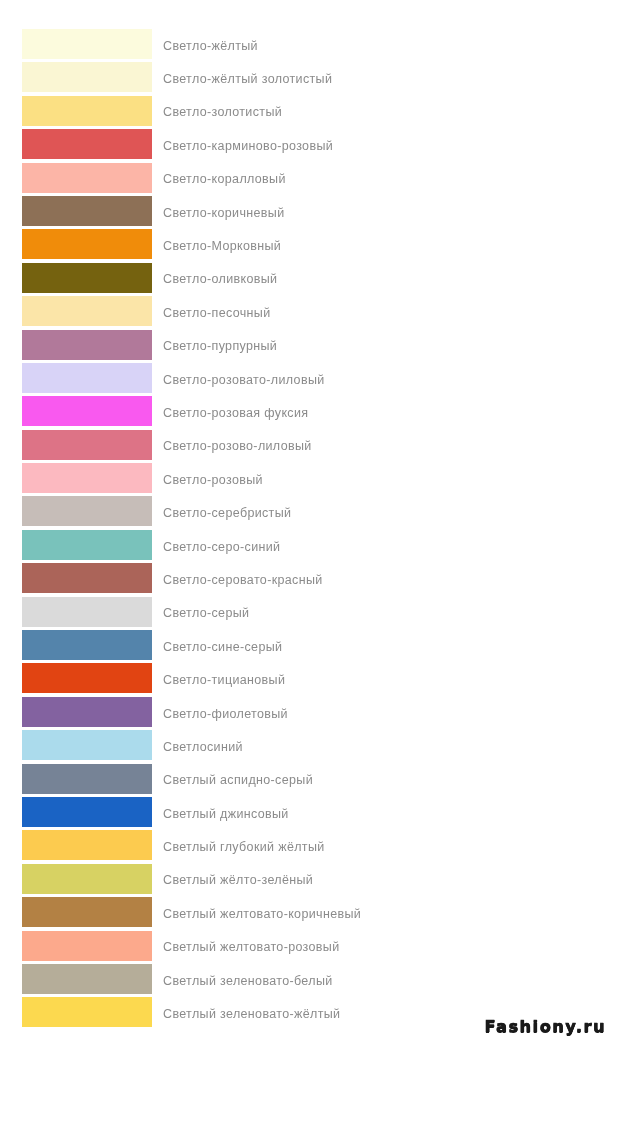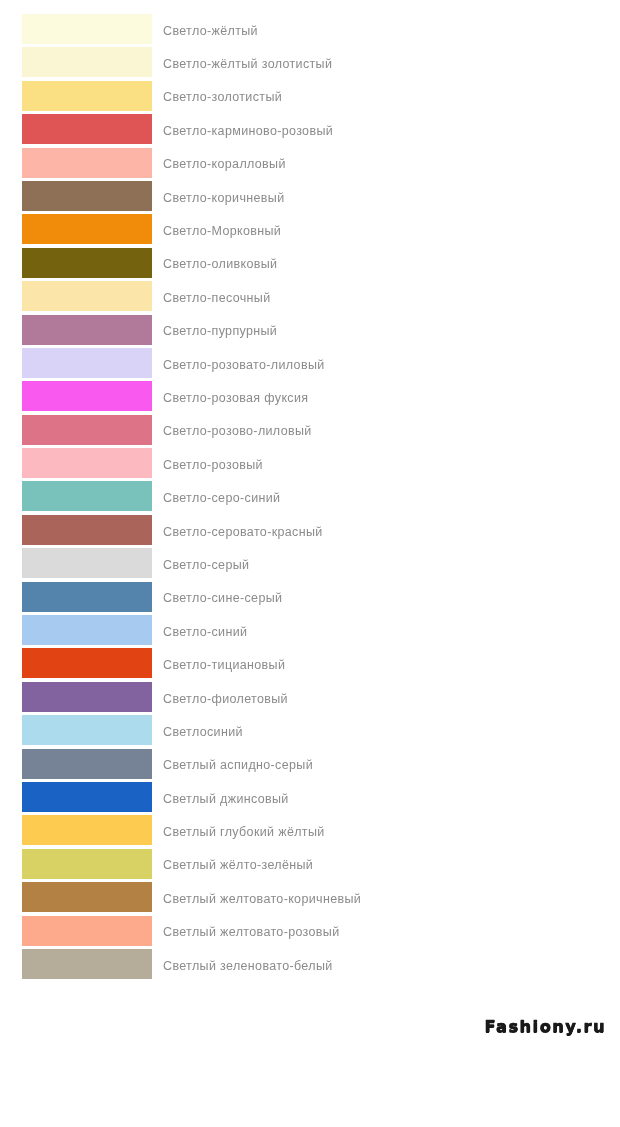--- a/index.html
+++ b/index.html
@@ -13,21 +13,21 @@
     height: 1127px;
     position: relative;
     overflow: hidden;
     font-family: "Liberation Sans", "DejaVu Sans", sans-serif;
   }
   #palette-chart {
     position: relative;
     width: 620px;
     height: 1054px;
     background: #ffffff;
-    padding-top: 14px;
+    padding-top: 29px;
     box-sizing: border-box;
   }
   .swatch-row {
     position: relative;
     height: 33.4px;
     display: flex;
     align-items: center;
   }
   .swatch-chip {
     position: absolute;
@@ -117,38 +117,38 @@
       </div>
       <div class="swatch-row">
         <div class="swatch-chip" style="background: rgb(221, 115, 134);"></div>
         <div class="swatch-label">Светло-розово-лиловый</div>
       </div>
       <div class="swatch-row">
         <div class="swatch-chip" style="background: rgb(252, 185, 192);"></div>
         <div class="swatch-label">Светло-розовый</div>
       </div>
       <div class="swatch-row">
+        <div class="swatch-chip" style="background: rgb(198, 189, 184);"></div>
+        <div class="swatch-label">Светло-серебристый</div>
+      </div>
+      <div class="swatch-row">
         <div class="swatch-chip" style="background: rgb(121, 194, 187);"></div>
         <div class="swatch-label">Светло-серо-синий</div>
       </div>
       <div class="swatch-row">
         <div class="swatch-chip" style="background: rgb(171, 100, 89);"></div>
         <div class="swatch-label">Светло-серовато-красный</div>
       </div>
       <div class="swatch-row">
         <div class="swatch-chip" style="background: rgb(218, 218, 218);"></div>
         <div class="swatch-label">Светло-серый</div>
       </div>
       <div class="swatch-row">
         <div class="swatch-chip" style="background: rgb(84, 132, 171);"></div>
         <div class="swatch-label">Светло-сине-серый</div>
-      </div>
-      <div class="swatch-row">
-        <div class="swatch-chip" style="background: rgb(166, 202, 240);"></div>
-        <div class="swatch-label">Светло-синий</div>
       </div>
       <div class="swatch-row">
         <div class="swatch-chip" style="background: rgb(225, 68, 18);"></div>
         <div class="swatch-label">Светло-тициановый</div>
       </div>
       <div class="swatch-row">
         <div class="swatch-chip" style="background: rgb(131, 98, 160);"></div>
         <div class="swatch-label">Светло-фиолетовый</div>
       </div>
       <div class="swatch-row">
@@ -176,15 +176,19 @@
         <div class="swatch-label">Светлый желтовато-коричневый</div>
       </div>
       <div class="swatch-row">
         <div class="swatch-chip" style="background: rgb(252, 169, 140);"></div>
         <div class="swatch-label">Светлый желтовато-розовый</div>
       </div>
       <div class="swatch-row">
         <div class="swatch-chip" style="background: rgb(181, 173, 153);"></div>
         <div class="swatch-label">Светлый зеленовато-белый</div>
       </div>
+      <div class="swatch-row">
+        <div class="swatch-chip" style="background: rgb(252, 217, 79);"></div>
+        <div class="swatch-label">Светлый зеленовато-жёлтый</div>
+      </div>
     </div>
   <div id="watermark">Fashiony.ru</div>
 </div>
 
 </body></html>

